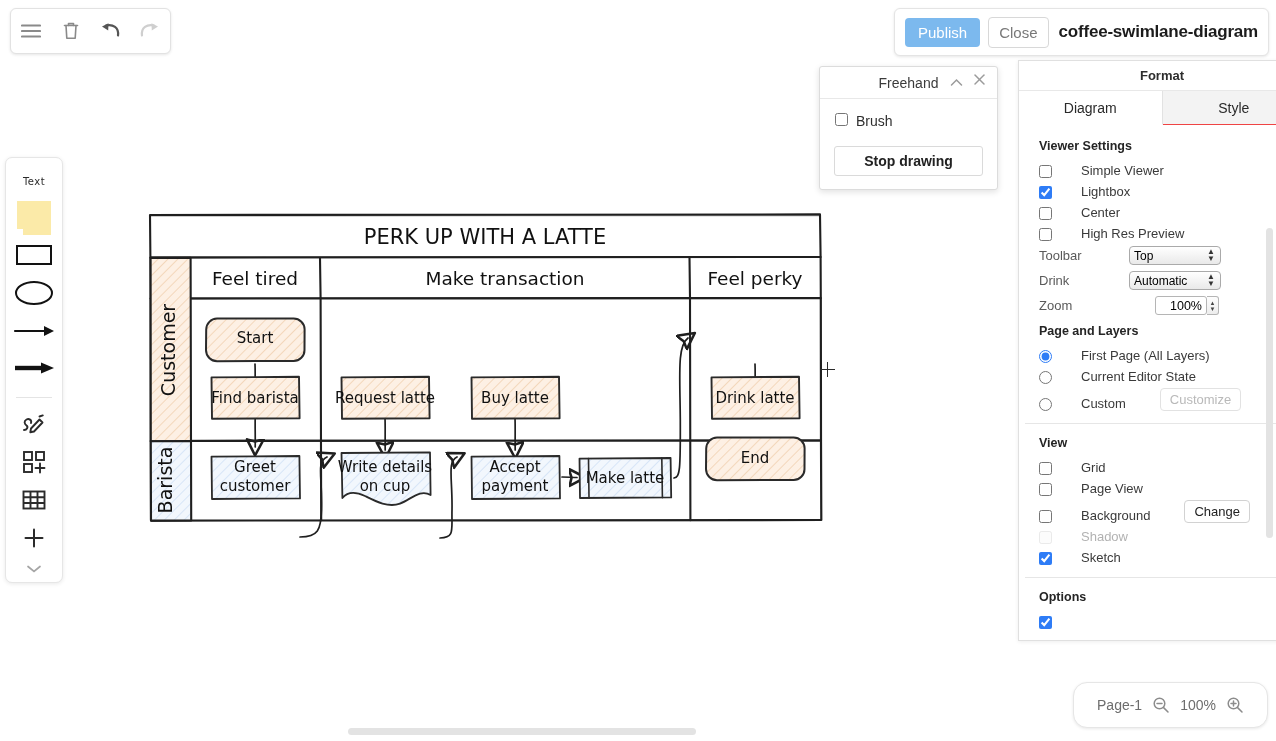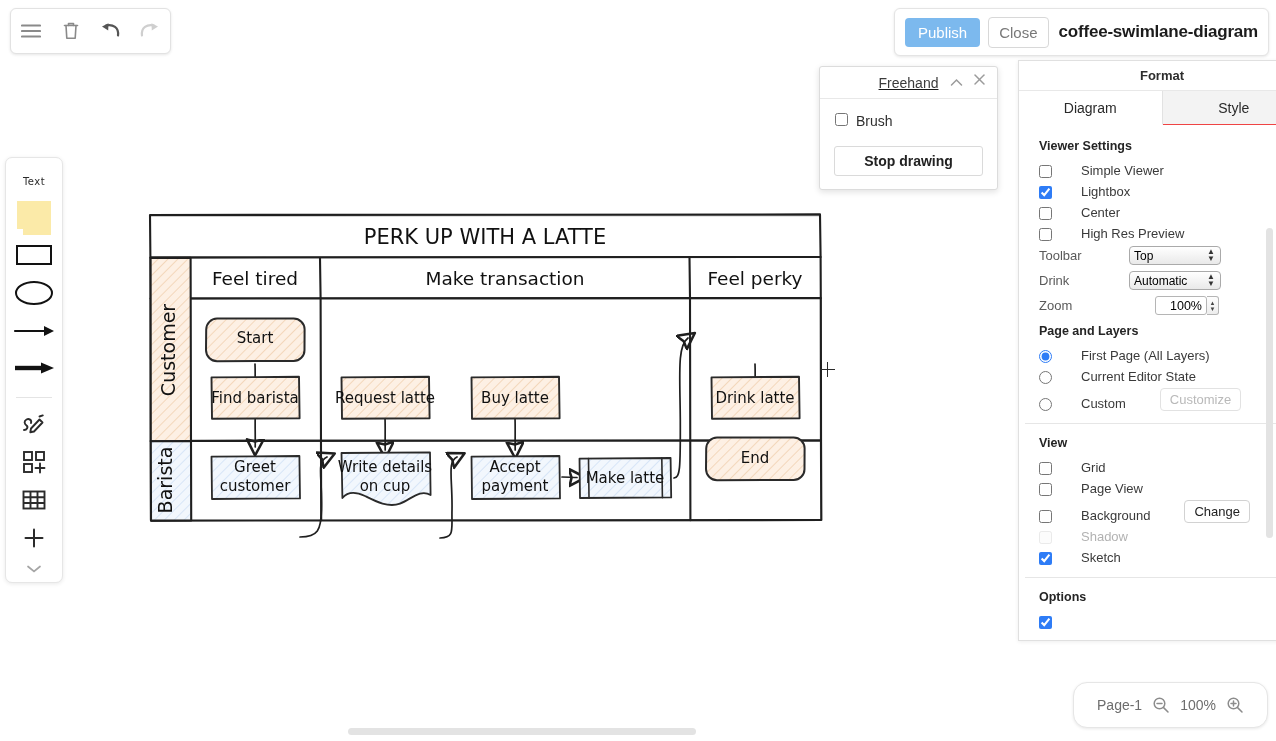--- a/index.html
+++ b/index.html
@@ -106,21 +106,20 @@
     width: 179px; height: 124px;
     background: #fff;
     border: 1px solid #dcdcdc;
     border-radius: 3px;
     box-shadow: 0 2px 6px rgba(0,0,0,0.12);
   }
   .fh-head {
     height: 32px; border-bottom: 1px solid #e8e8e8;
     display:flex; align-items:center; justify-content:center;
     position: relative;
-    text-decoration: underline;
   }
   .fh-title { font-size: 14px; color: #3b3b3b; }
   .fh-collapse { position:absolute; right:34px; top:8px; cursor:pointer; color:#9b9b9b; font-size:13px;}
   .fh-close { position:absolute; right:11px; top:6px; cursor:pointer; color:#9b9b9b; font-size:16px; line-height:16px;}
   .fh-body { padding: 14px 15px 0 15px; }
   .fh-row { display:flex; align-items:flex-start; gap:8px; }
   .fh-row label { font-size:14px; color:#2f2f2f; cursor:pointer;}
   .fh-stop {
     position:absolute; left:14px; right:14px; bottom:13px;
     height: 30px;

